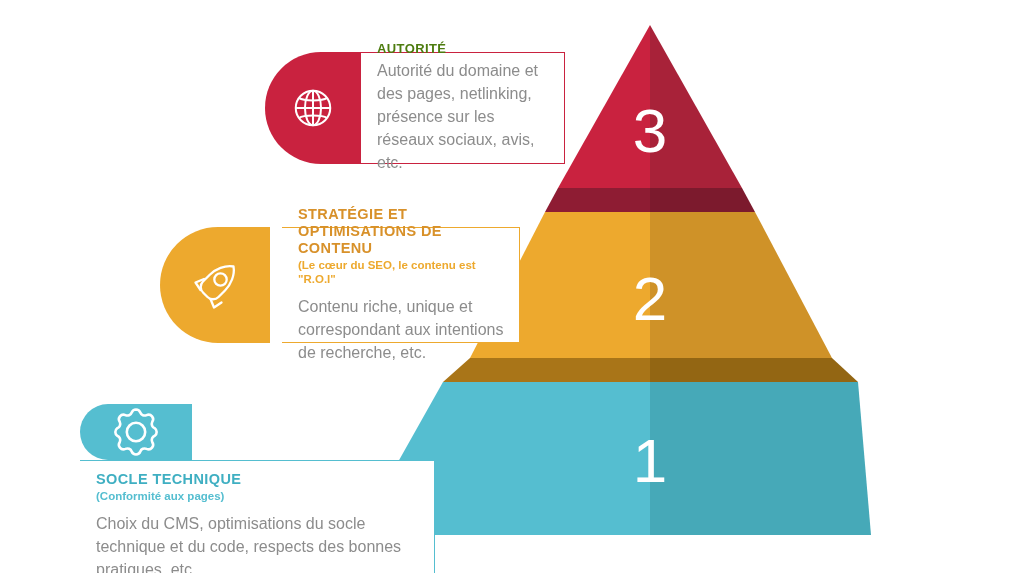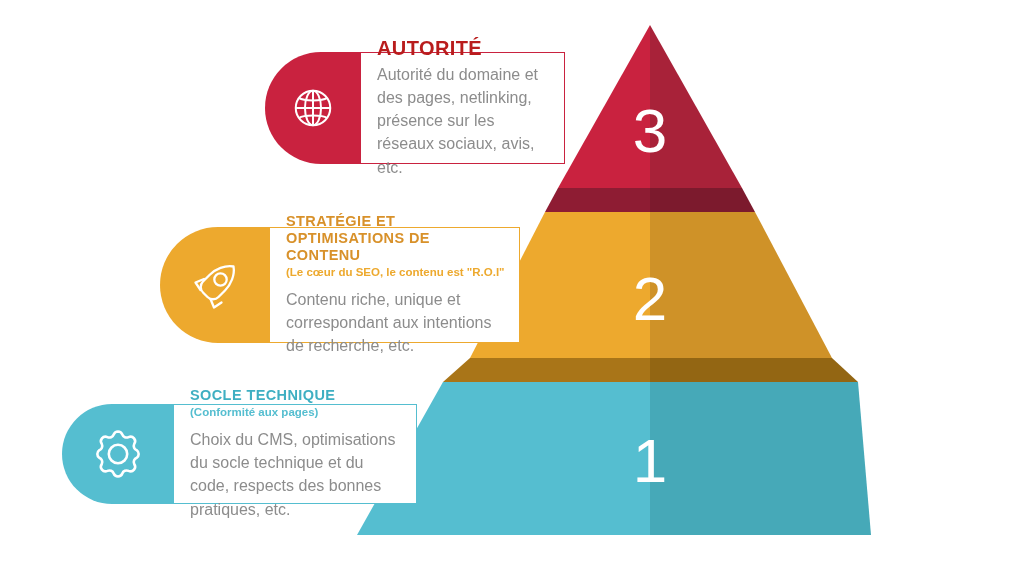--- a/index.html
+++ b/index.html
@@ -82,56 +82,58 @@
     background: #C9223F;
     border-radius: 56px 0 0 56px;
   }
   #card-autorite .card-body {
     border-top: 1.5px solid #C9223F;
     border-bottom: 1.5px solid #C9223F;
     border-right: 1.5px solid #C9223F;
     padding: 10px 14px 10px 16px;
   }
   #card-autorite .card-title {
-    color: #b91c1c;
-    font-size: 20px;
+    color: #4d7c0f;
+    font-size: 13px;
   }
 
   
   #card-strategie {
     left: 160px;
     top: 227px;
     width: 360px;
     height: 116px;
   }
   #card-strategie .card-icon {
     width: 110px;
     background: #EDA92E;
     border-radius: 58px 0 0 58px;
   }
   #card-strategie .card-body {
     border-top: 1.5px solid #EDA92E;
     border-bottom: 1.5px solid #EDA92E;
     border-right: 1.5px solid #EDA92E;
     padding: 8px 12px 8px 16px;
+    margin-left: 12px;
   }
   #card-strategie .card-title {
     color: #D8912A;
     font-size: 14.5px;
   }
   #card-strategie .card-sub {
     color: #EDA92E;
   }
 
   
   #card-socle {
-    left: 62px;
+    left: 80px;
     top: 404px;
     width: 355px;
     height: 100px;
+    flex-direction: column;
   }
   #card-socle .card-icon {
     width: 112px;
     background: #55BED0;
     border-radius: 60px 0 0 60px;
   }
   #card-socle .card-body {
     border-top: 1.5px solid #55BED0;
     border-bottom: 1.5px solid #55BED0;
     border-right: 1.5px solid #55BED0;

